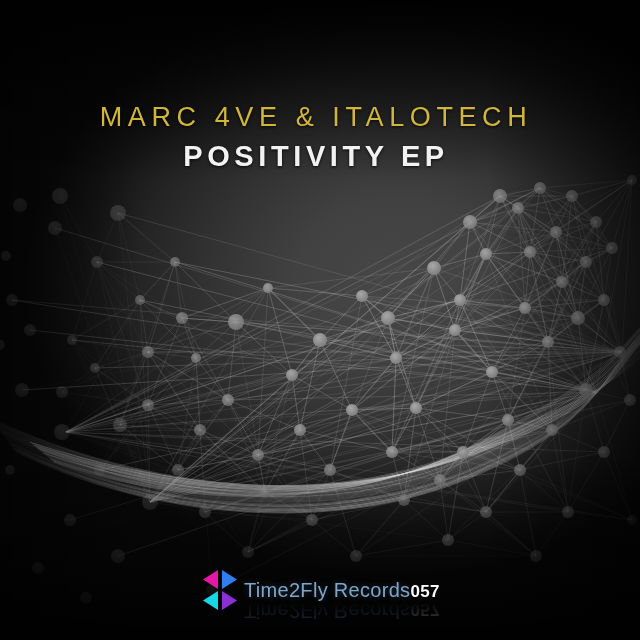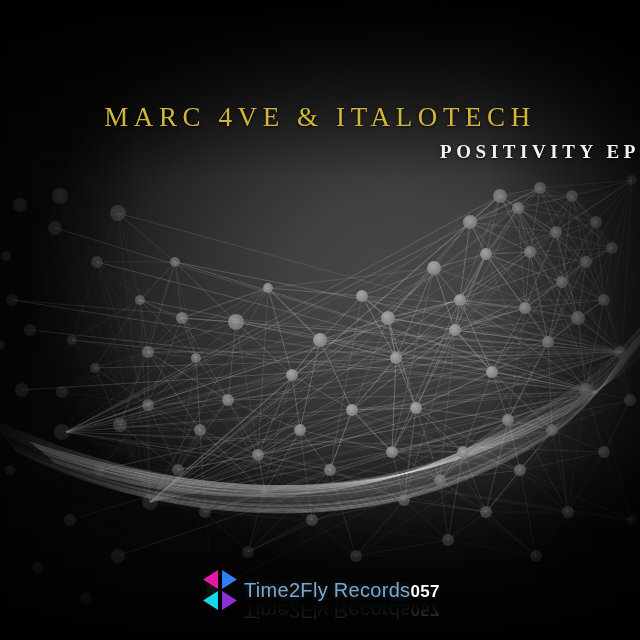--- a/index.html
+++ b/index.html
@@ -49,45 +49,43 @@
     position: absolute;
     inset: 0;
     width: 640px;
     height: 640px;
   }
 
   
   .title-block {
     position: absolute;
     left: 0;
-    right: 0;
+    right: 8px;
     top: 104px;
     text-align: center;
     z-index: 20;
-    font-family: Liberation Serif, serif;
   }
   .artist {
     color: #d2b63a;
     font-size: 27px;
     font-weight: 400;
     letter-spacing: 5.6px;
     line-height: 1;
     white-space: nowrap;
     text-shadow: 0 1px 3px rgba(0,0,0,0.8);
   }
   .release {
     margin-top: 11px;
     color: #f2f2f2;
-    font-size: 19px;
+    font-size: 29px;
     font-weight: bold;
     letter-spacing: 4.6px;
     line-height: 1;
     white-space: nowrap;
     text-shadow: 0 1px 3px rgba(0,0,0,0.85);
-    text-align: right;
   }
 
   
   .label-logo {
     position: absolute;
     left: 0;
     right: 0;
     bottom: 28px;
     display: flex;
     align-items: center;

